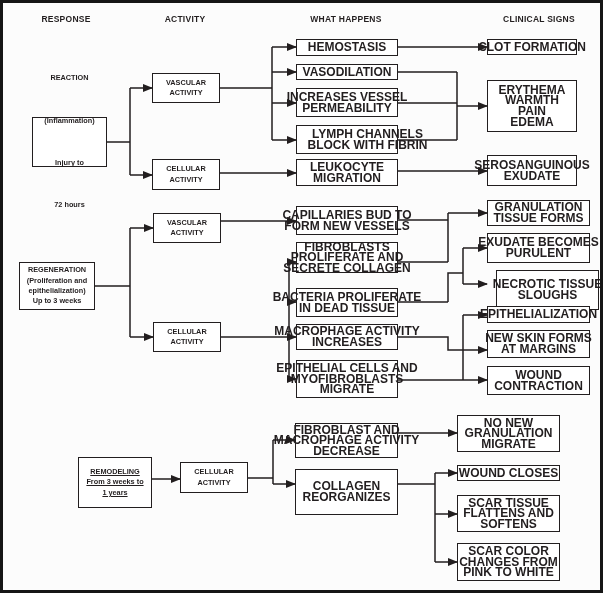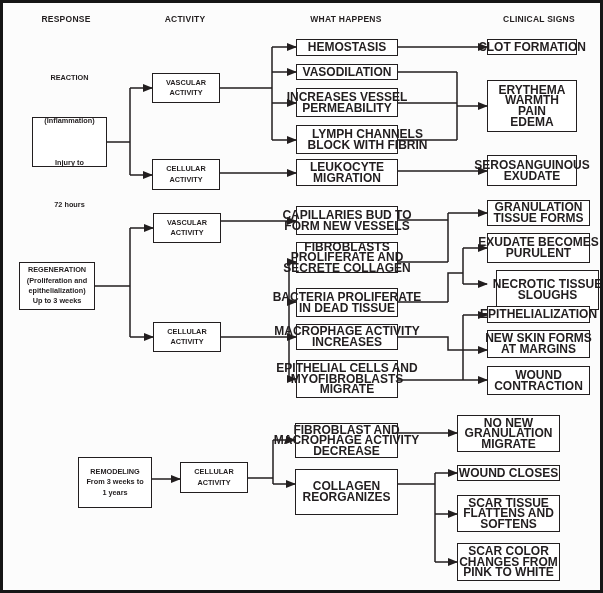--- a/index.html
+++ b/index.html
@@ -199,21 +199,21 @@
         <span class="ln">EPITHELIALIZATION</span>
       </div>
       <div class="node" style="left: 487px; top: 330px; width: 103px; height: 28px;">
         <span class="ln">NEW SKIN FORMS</span>
         <span class="ln">AT MARGINS</span>
       </div>
       <div class="node" style="left: 487px; top: 366px; width: 103px; height: 29px; text-align: center;">
         <span class="ln">WOUND</span>
         <span class="ln">CONTRACTION</span>
       </div>
-      <div class="node narrow" style="left: 78px; top: 457px; width: 74px; height: 51px;">
+      <div class="node narrow" style="left: 78px; top: 457px; width: 74px; height: 51px; text-decoration: underline;">
         <span class="ln">REMODELING</span>
         <span class="ln">From 3 weeks to</span>
         <span class="ln">1 years</span>
       </div>
       <div class="node narrow" style="left: 180px; top: 462px; width: 68px; height: 31px;">
         <span class="ln">CELLULAR</span>
         <span class="ln">ACTIVITY</span>
       </div>
       <div class="node" style="left: 295px; top: 423px; width: 103px; height: 35px;">
         <span class="ln">FIBROBLAST AND</span>

